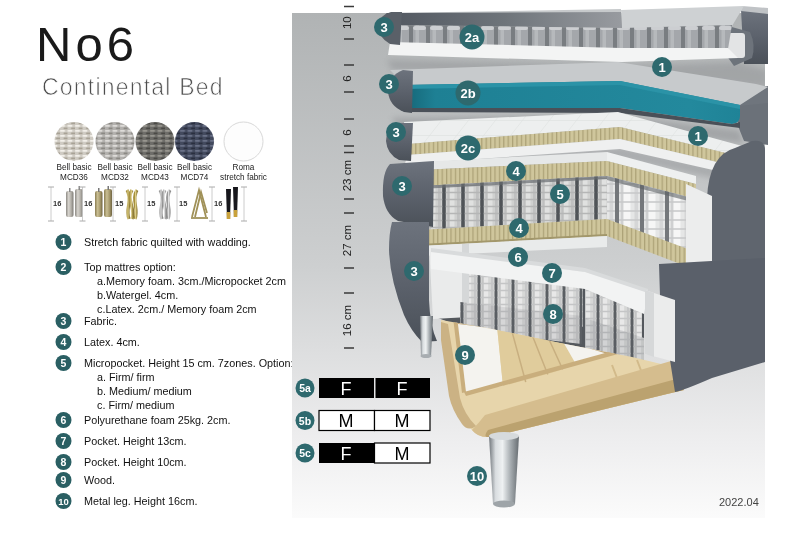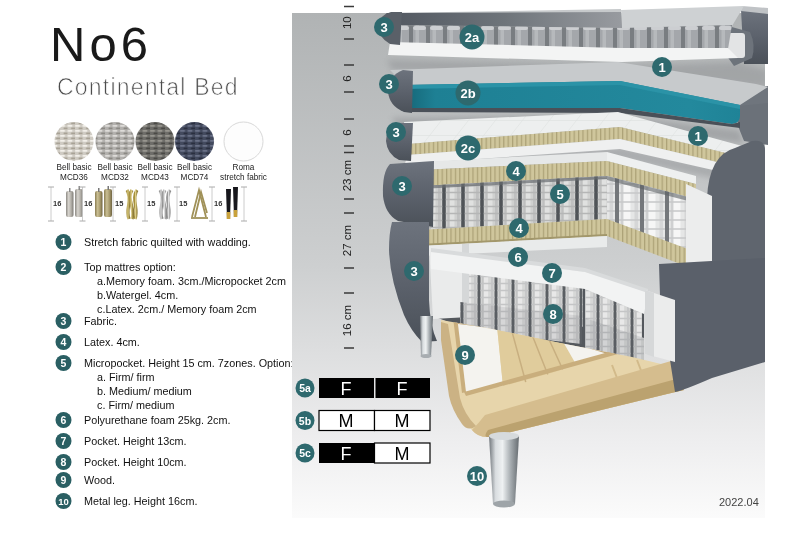--- a/index.html
+++ b/index.html
@@ -4,23 +4,23 @@
 <style>
   html,body{margin:0;padding:0;width:800px;height:533px;overflow:hidden;background:#fff;
     font-family:"Liberation Sans",sans-serif;}
   .abs{position:absolute;}
   #page{position:relative;width:800px;height:533px;}
 </style>
 </head>
 <body>
 <div id="page">
 
-<div class="abs" style="left:50px;top:16px;font-size:49px;color:#1a1a1a;letter-spacing:4px;-webkit-text-stroke:2.2px #ffffff;paint-order:stroke;">No6</div>
-
-<div class="abs" style="left:57px;top:74px;font-size:23px;color:#4d4d4d;letter-spacing:1.2px;-webkit-text-stroke:0.7px #ffffff;">Continental Bed</div>
+<div class="abs" style="left:36px;top:16px;font-size:49px;color:#1a1a1a;letter-spacing:4px;-webkit-text-stroke:2.2px #ffffff;paint-order:stroke;">No6</div>
+
+<div class="abs" style="left:42px;top:74px;font-size:23px;color:#4d4d4d;letter-spacing:1.2px;-webkit-text-stroke:0.7px #ffffff;">Continental Bed</div>
 
 <svg class="abs" style="left:0;top:0;" width="292" height="230" viewBox="0 0 292 230">
   <defs>
     <pattern id="weaveL" width="7.5" height="5" patternUnits="userSpaceOnUse">
       <rect width="7.5" height="5" fill="#cfcbc3"></rect>
       <rect x="0" y="0" width="5" height="1.7" rx="0.8" fill="#f2efe9"></rect>
       <rect x="3.5" y="2.5" width="5" height="1.7" rx="0.8" fill="#a8a295"></rect>
     </pattern>
     <pattern id="weaveM" width="7.5" height="5" patternUnits="userSpaceOnUse">
       <rect width="7.5" height="5" fill="#b3b1ae"></rect>

